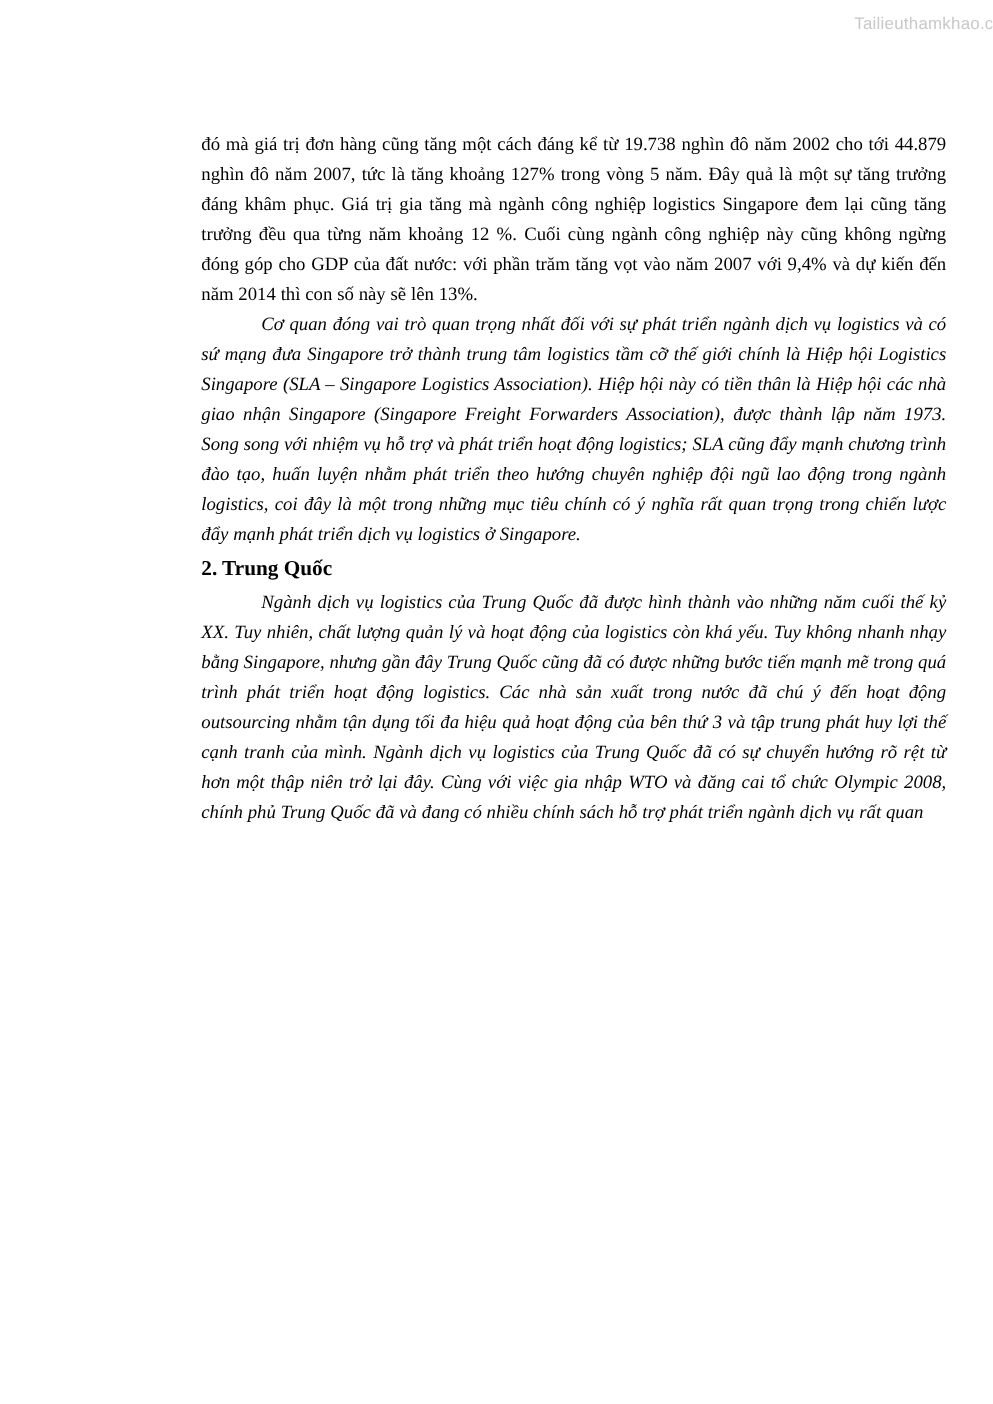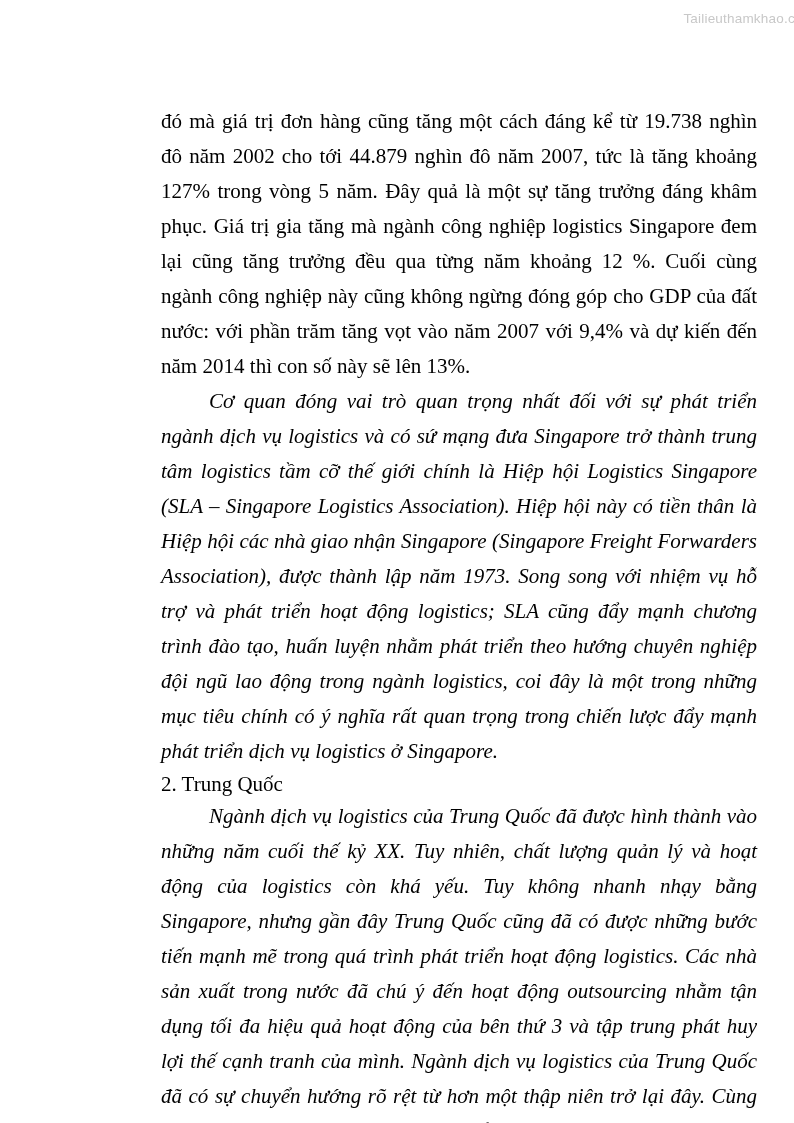--- a/index.html
+++ b/index.html
@@ -29,37 +29,37 @@
     user-select: none;
   }
   .content {
     position: absolute;
     left: 127px;
     top: 104px;
     width: 596px;
   }
   p.body-text {
     margin: 0;
-    font-size: 21px;
-    line-height: 35px;
+    font-size: 15px;
+    line-height: 24px;
     text-align: justify;
     text-justify: inter-word;
     -webkit-hyphens: none;
     hyphens: none;
     word-spacing: 0.1px;
   }
   p.body-text.indent {
     text-indent: 48px;
     font-style: italic;
   }
   h2.section-heading {
     margin: 0;
-    font-size: 21px;
+    font-size: 17px;
     line-height: 30.2px;
-    font-weight: normal;
+    font-weight: bold;
     text-align: left;
   }
   .page-number {
     position: absolute;
     left: 0;
     right: 0;
     top: 1038px;
     text-align: right;
     font-size: 16px;
     line-height: 22px;

